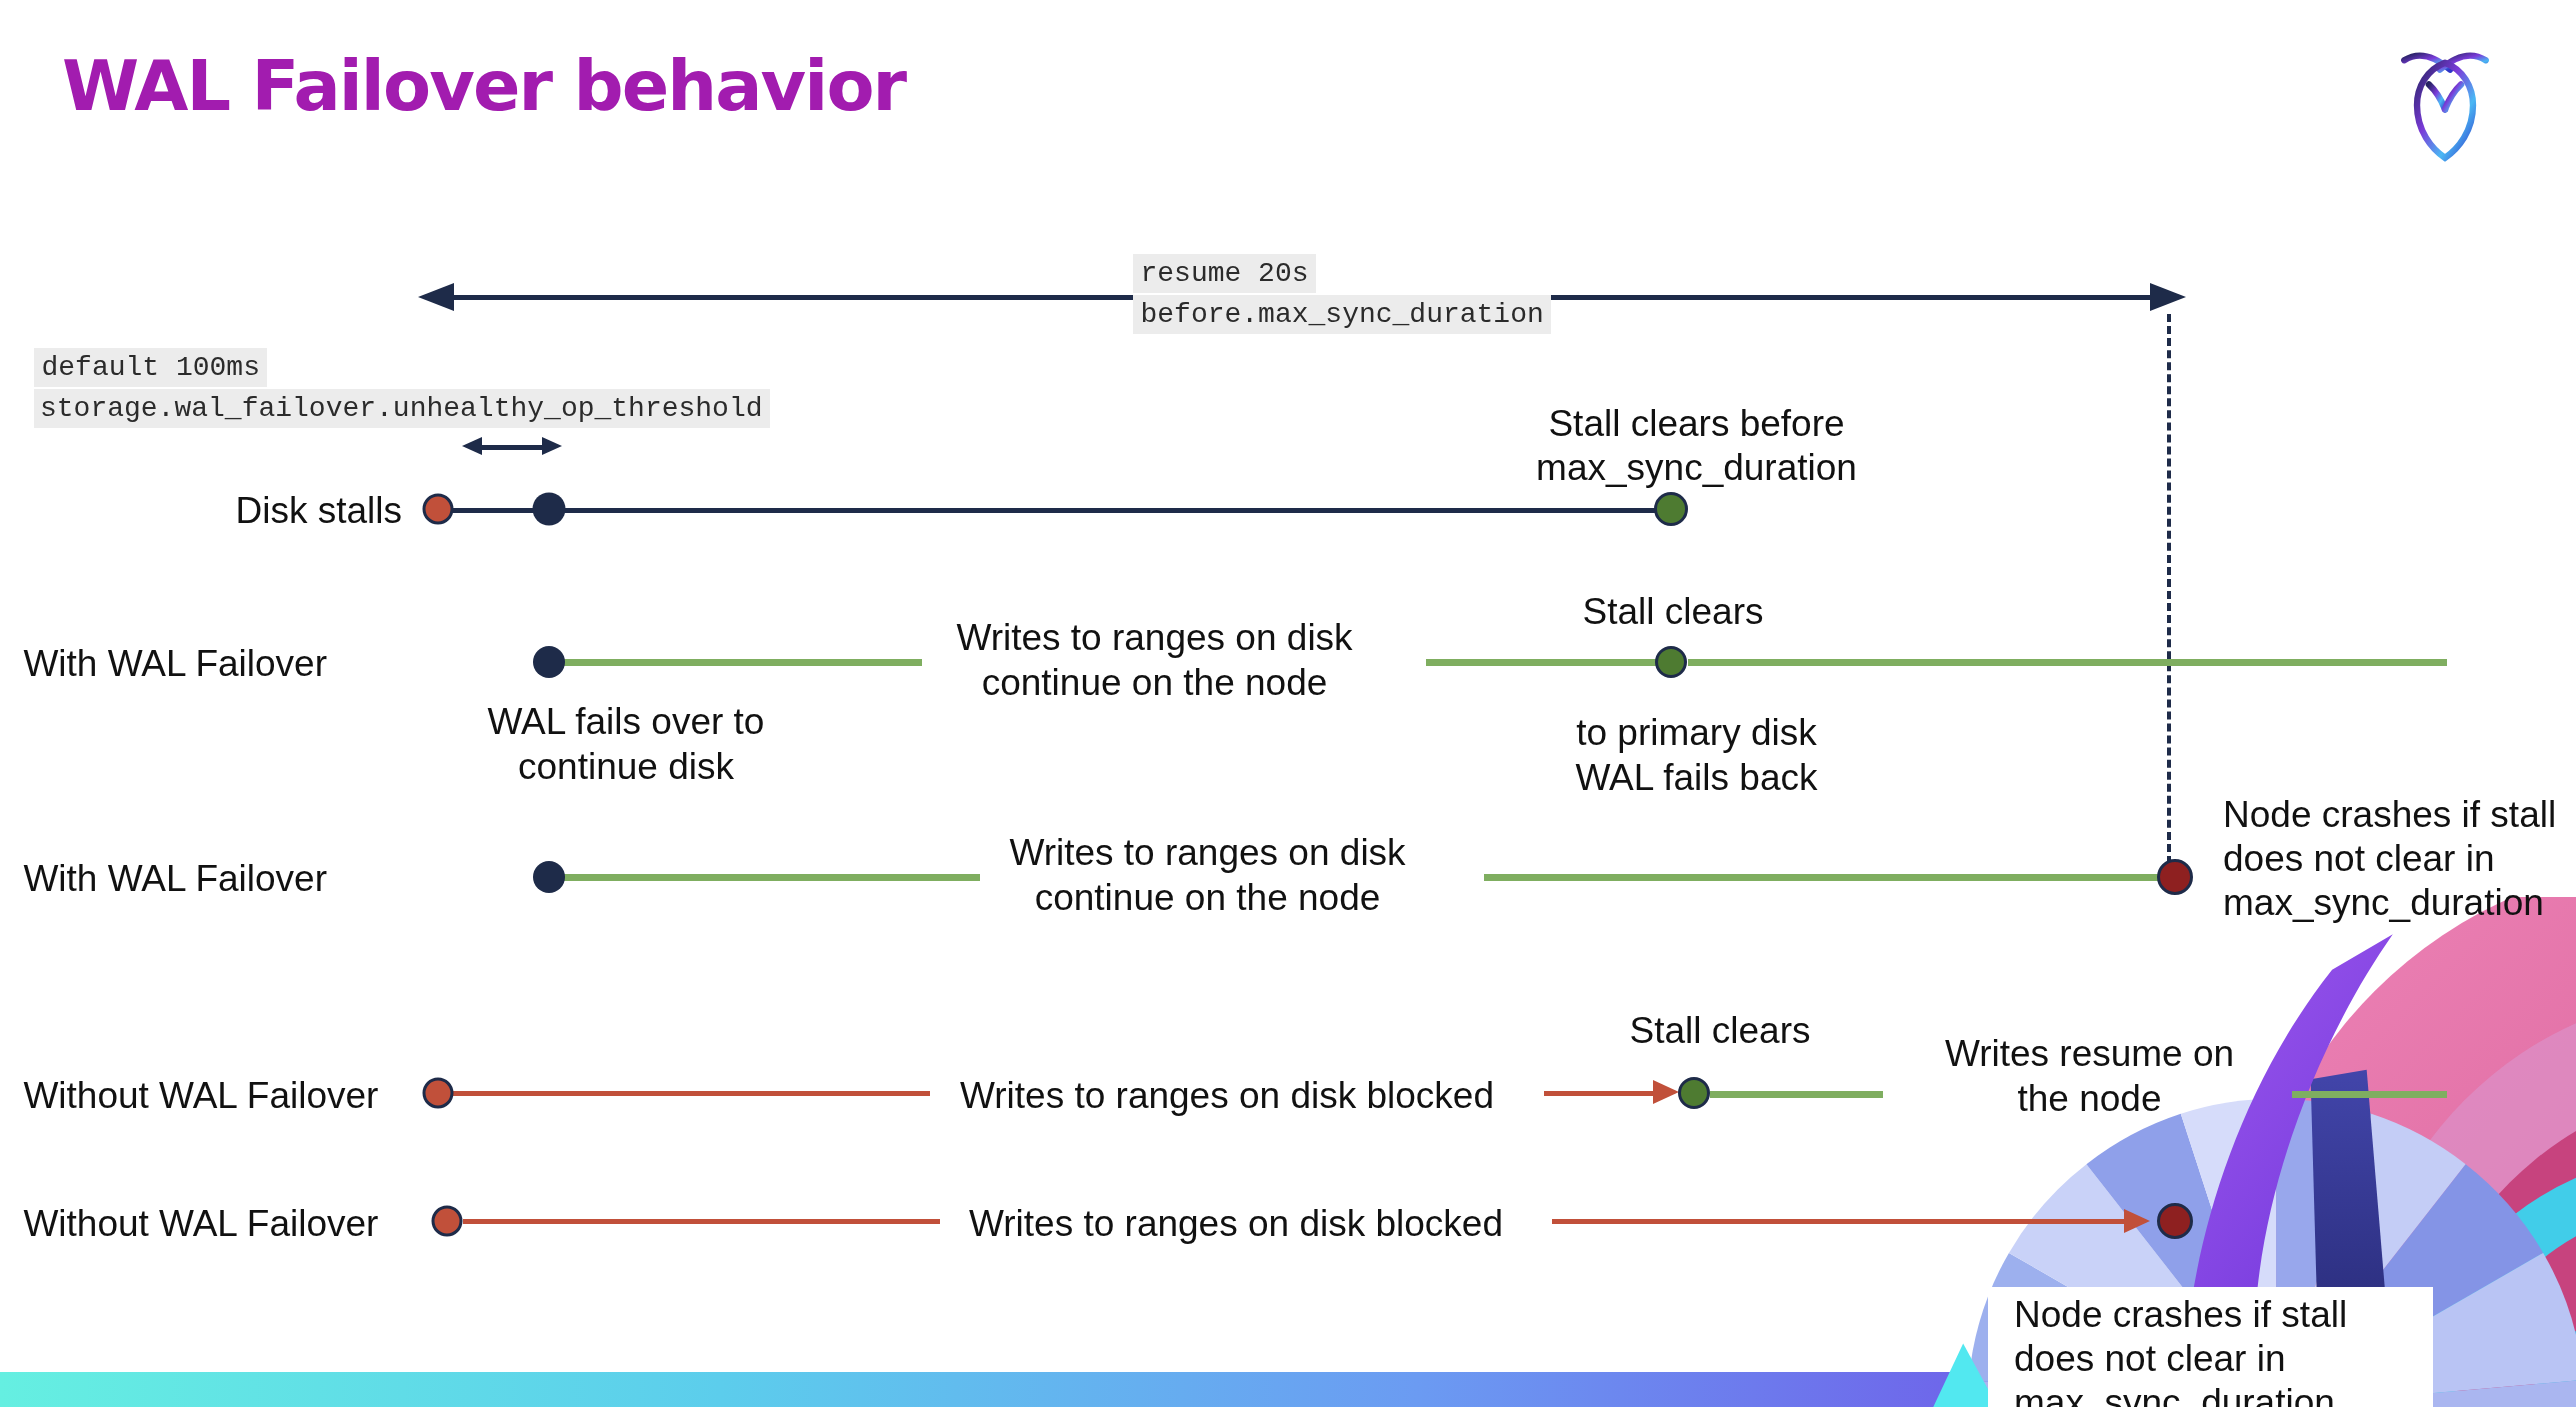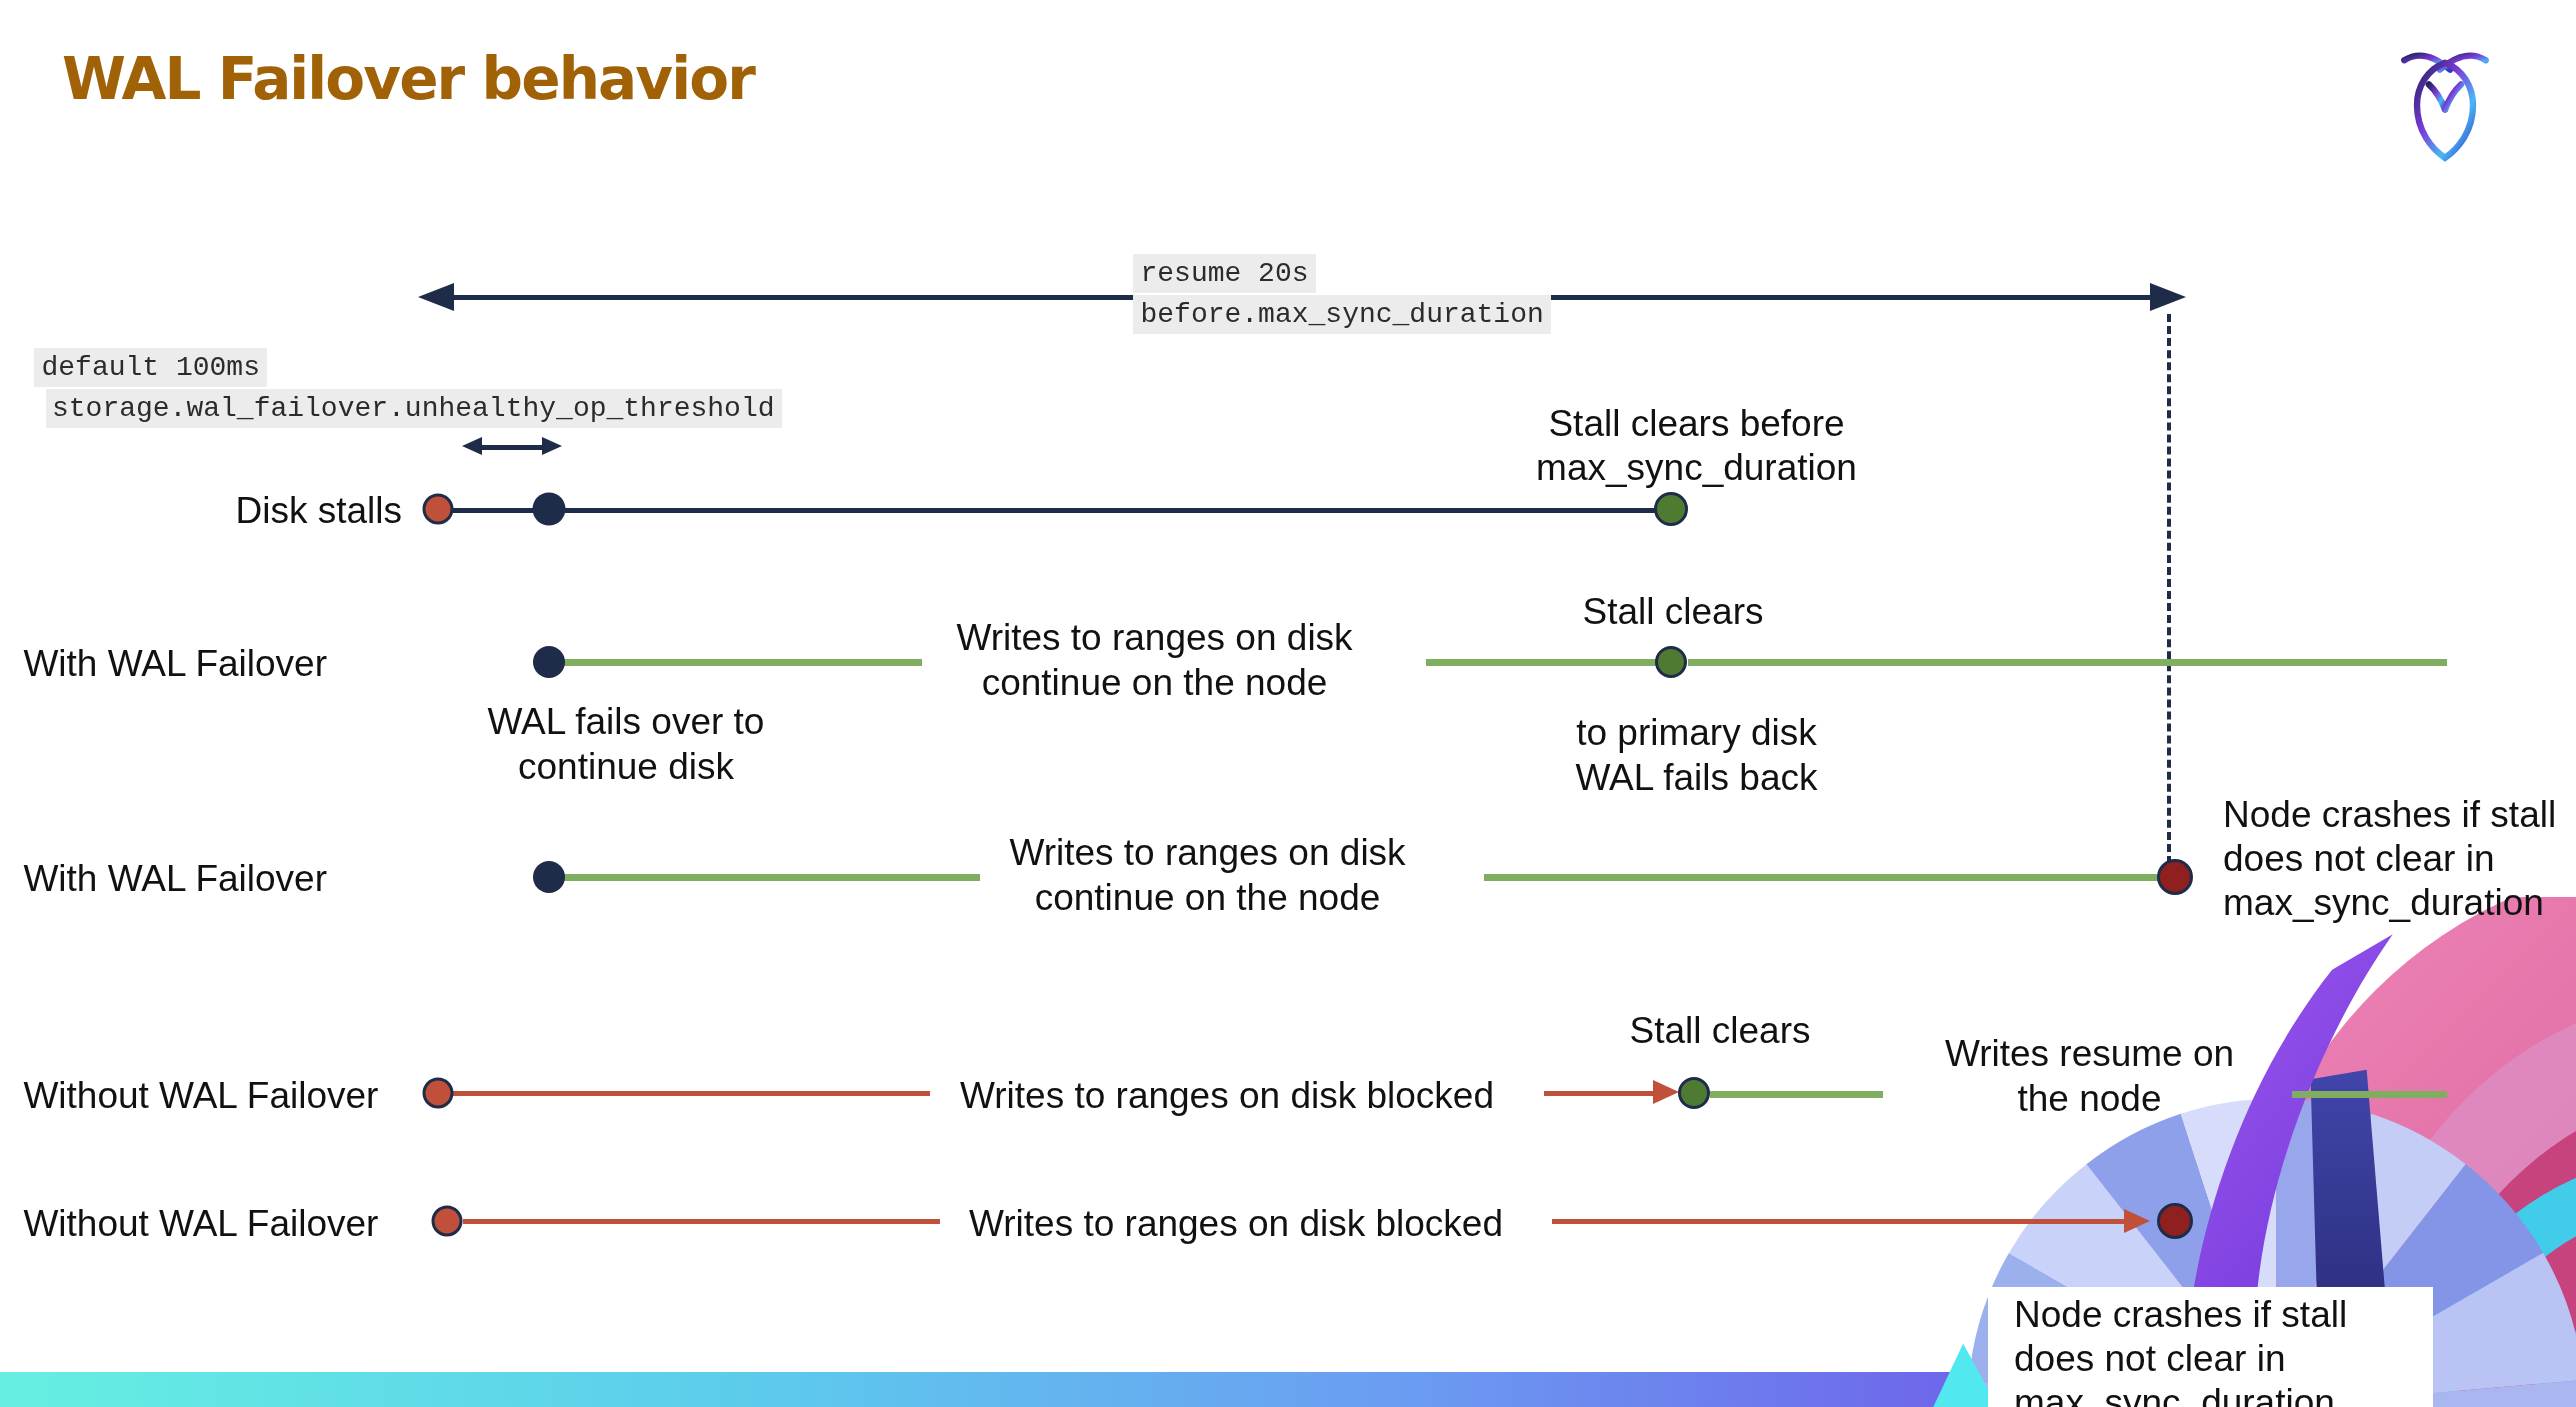--- a/index.html
+++ b/index.html
@@ -2,21 +2,21 @@
 <html style="font-size:15px"><head>
 <meta charset="utf-8">
 <style>
   html,body{margin:0;padding:0;background:#ffffff;}
   .stage{
     position:relative;width:2576px;height:1408px;overflow:hidden;background:#ffffff;
     font-family:"Liberation Sans","DejaVu Sans",sans-serif;color:#111111;
   }
   .abs{position:absolute;}
   .title{
-    font-size:58px;font-weight:800;letter-spacing:-1.9px;color:#a16207;
+    font-size:70px;font-weight:800;letter-spacing:-1.9px;color:#a21caf;
     font-family:"DejaVu Sans","Liberation Sans",sans-serif;white-space:nowrap;
   }
   .mono{
     font-family:"Liberation Mono","DejaVu Sans Mono",monospace;
     font-size:28px;line-height:37px;color:#2b2b2b;background:#ececec;
     padding:0.9px 7.5px;white-space:nowrap;
   }
   .ann{font-size:37px;line-height:45px;white-space:nowrap;}
   .rowlab{font-size:37px;line-height:41px;white-space:nowrap;}
   .center{text-align:center;}
@@ -111,21 +111,21 @@
 
   <div class="hline navyline" style="left:451px;top:295px;width:1701px;"></div>
   <div class="tri" style="left:418px;top:283px;border-top:14px solid transparent;border-bottom:14px solid transparent;border-right:36px solid #1e2b49;"></div>
   <div class="tri" style="left:2150px;top:283px;border-top:14px solid transparent;border-bottom:14px solid transparent;border-left:36px solid #1e2b49;"></div>
 
   <div class="dash-v" style="left:2167px;top:314px;height:550px;"></div>
 
   <div class="abs mono" style="left:1133px;top:254px;">resume 20s</div>
   <div class="abs mono" style="left:1133px;top:295px;">before.max_sync_duration</div>
   <div class="abs mono" style="left:34px;top:348px;">default 100ms</div>
-  <div class="abs mono" style="left:46px;top:389px;padding-left:6px;">storage.wal_failover.unhealthy_op_threshold</div>
+  <div class="abs mono" style="left:34px;top:389px;padding-left:6px;">storage.wal_failover.unhealthy_op_threshold</div>
 
   <div class="hline navyline" style="left:479px;top:445px;width:67px;"></div>
   <div class="tri" style="left:462px;top:437px;border-top:9.3px solid transparent;border-bottom:9.3px solid transparent;border-right:20.6px solid #1e2b49;"></div>
   <div class="tri" style="left:542px;top:437px;border-top:9.3px solid transparent;border-bottom:9.3px solid transparent;border-left:20.6px solid #1e2b49;"></div>
 
   <div class="hline navyline" style="left:438px;top:508px;width:1233px;"></div>
   <div class="abs rowlab right" style="left:168px;top:490px;width:234px;">Disk stalls</div>
   <div class="abs ann center" style="left:1486px;top:402px;width:421px;line-height:44px;">
     <div>Stall clears before</div>
     <div>max_sync_duration</div>

